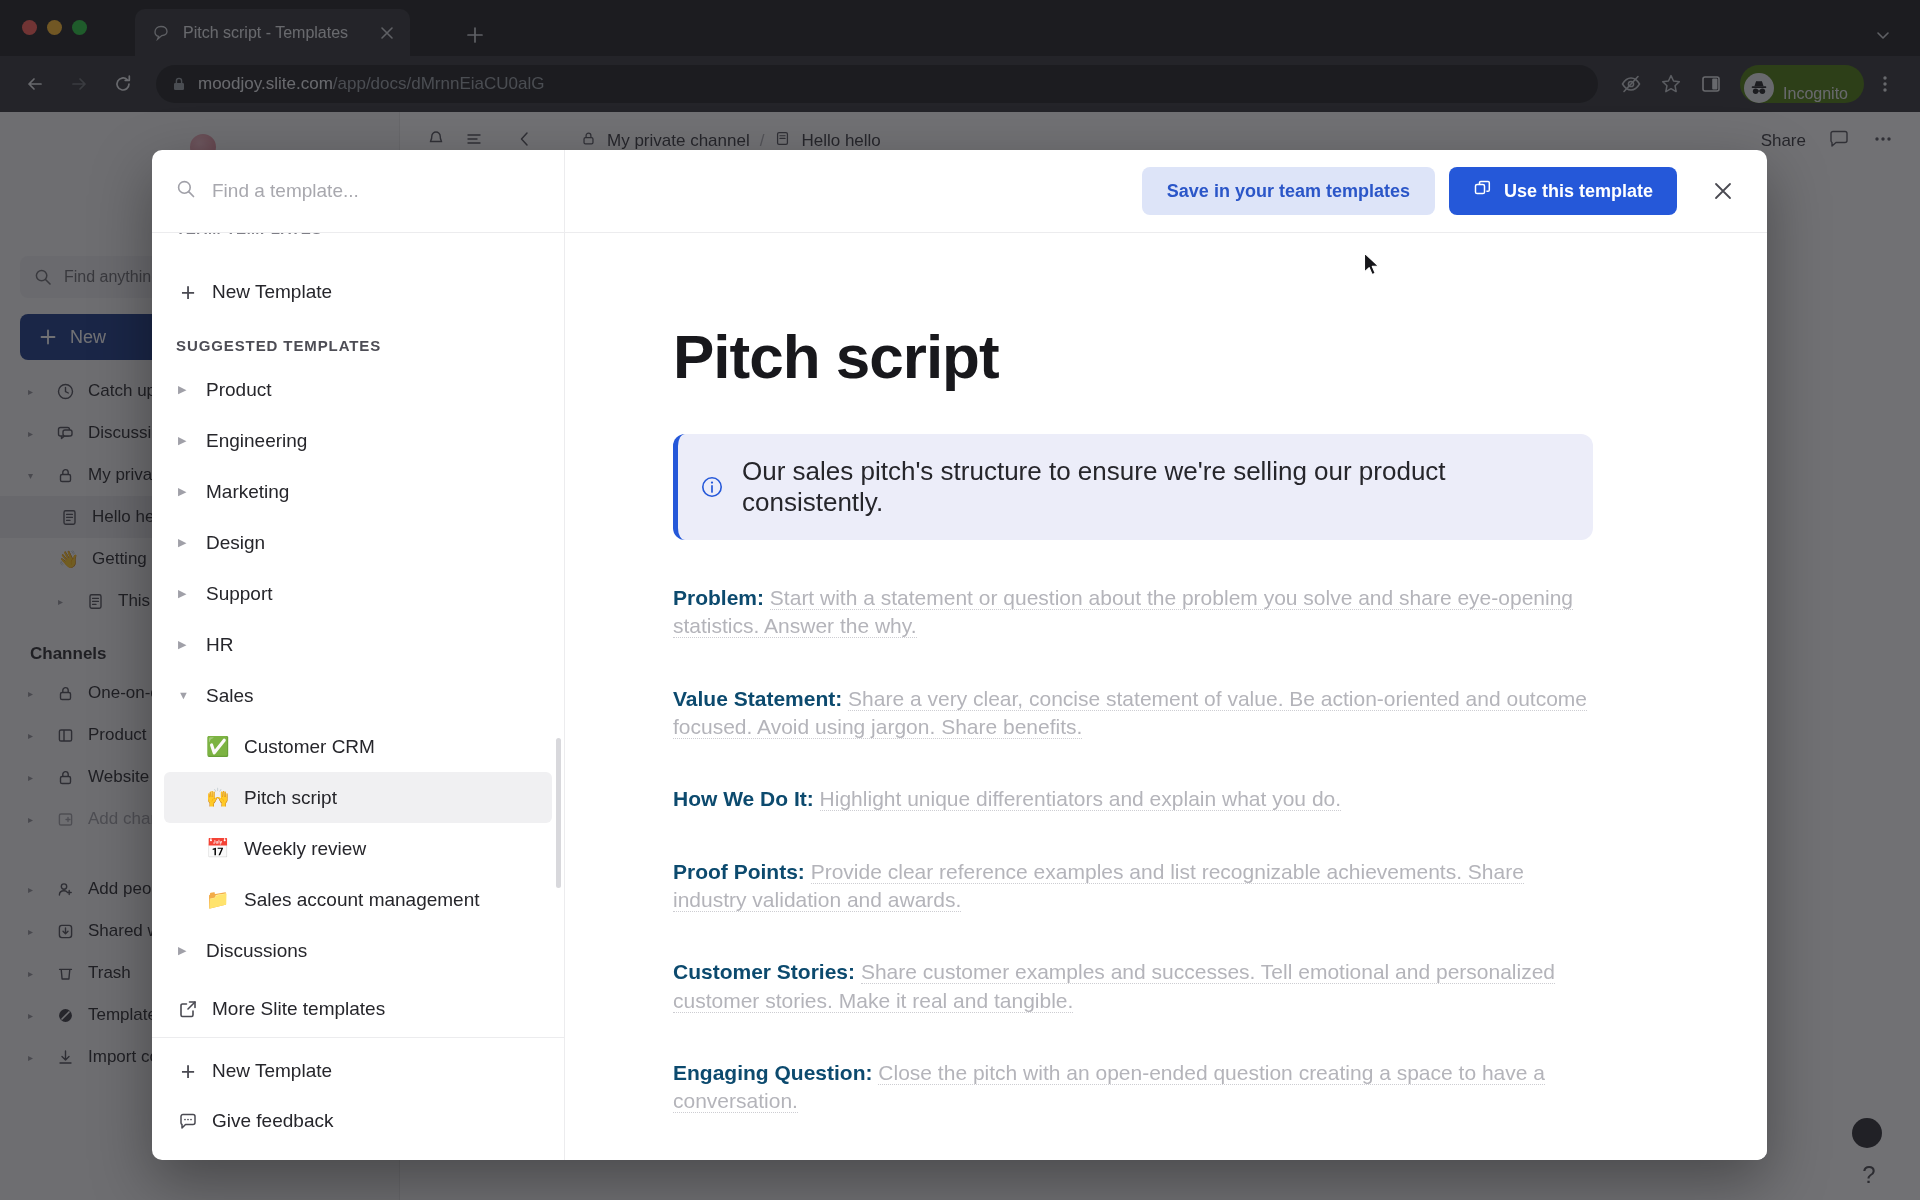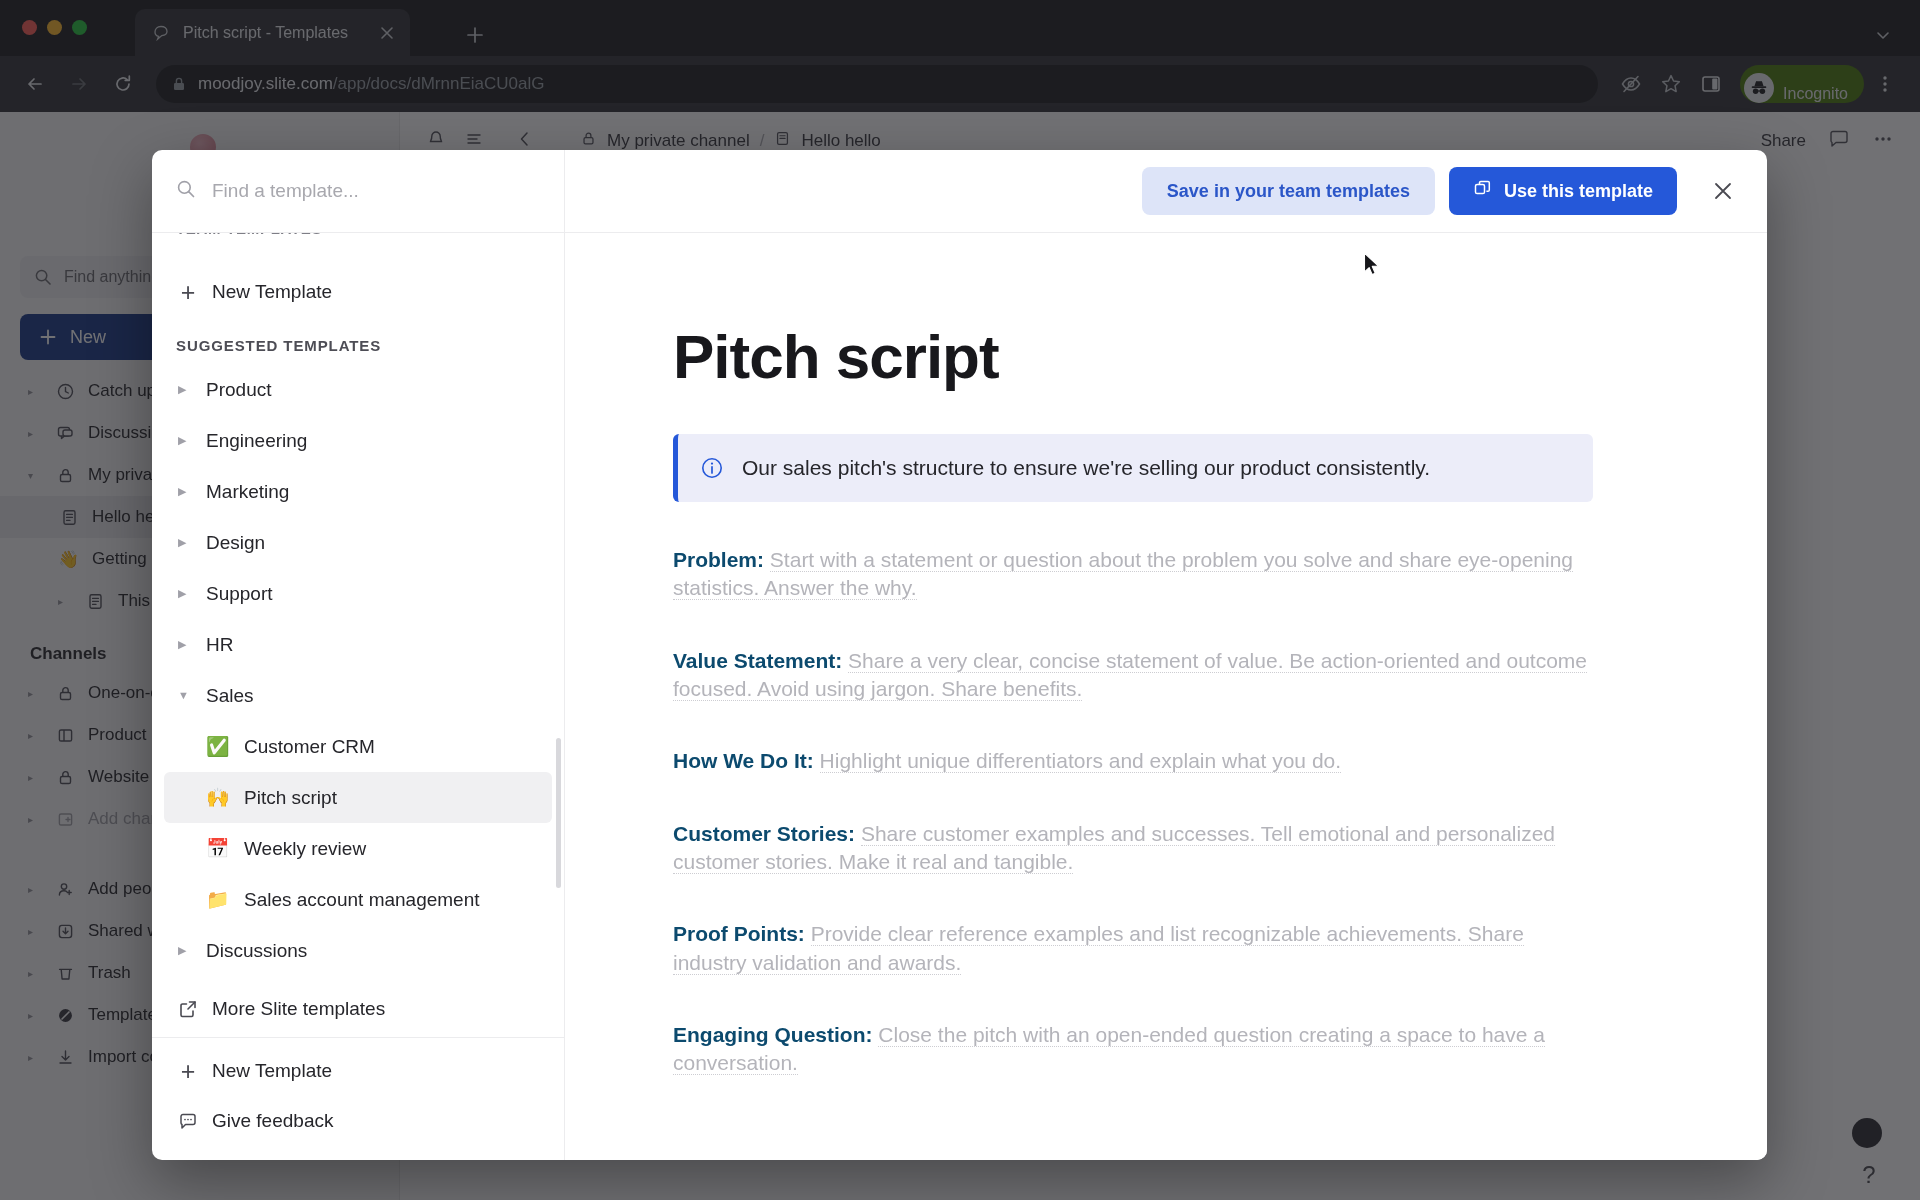--- a/index.html
+++ b/index.html
@@ -216,23 +216,23 @@
   
   .doc-pane { flex: 1; overflow: hidden; position: relative; background: #fff; }
   .doc-inner { padding: 88px 0 0 0; }
   .doc-content { width: 920px; margin-left: 108px; }
   .doc-title {
     font-size: 62px; font-weight: 800; color: #18181c;
     letter-spacing: -1px; margin-bottom: 42px;
   }
   .callout {
     background: #ecedf9; border-left: 5px solid #2558d9;
-    border-radius: 6px; padding: 22px 26px 22px 22px;
+    border-radius: 12px; padding: 22px 26px 22px 22px;
     display: flex; align-items: center; gap: 18px;
-    font-size: 21px; color: #26262b;
+    font-size: 26px; color: #26262b;
   }
   .callout-icon { flex: 0 0 24px; display: flex; align-items: center; }
   .doc-para {
     margin-top: 44px; font-size: 21px; line-height: 1.35; color: #26262b;
   }
   .doc-para b { font-weight: 700; color: #0c4a6e; }
   .ghost {
     color: #b4b4ba;
     border-bottom: 1px dotted #cdcdd2;
     box-decoration-break: clone;
@@ -747,26 +747,26 @@
             </p>
             <p class="doc-para">
               <b>Value Statement:</b>
               <span class="ghost">Share a very clear, concise statement of value. Be action-oriented and outcome focused. Avoid using jargon. Share benefits.</span>
             </p>
             <p class="doc-para">
               <b>How We Do It:</b>
               <span class="ghost">Highlight unique differentiators and explain what you do.</span>
             </p>
             <p class="doc-para">
+              <b>Proof Points:</b>
+              <span class="ghost">Provide clear reference examples and list recognizable achievements. Share industry validation and awards.</span>
+            </p>
+            <p class="doc-para">
               <b>Customer Stories:</b>
               <span class="ghost">Share customer examples and successes. Tell emotional and personalized customer stories. Make it real and tangible.</span>
-            </p>
-            <p class="doc-para">
-              <b>Proof Points:</b>
-              <span class="ghost">Provide clear reference examples and list recognizable achievements. Share industry validation and awards.</span>
             </p>
             <p class="doc-para">
               <b>Engaging Question:</b>
               <span class="ghost">Close the pitch with an open-ended question creating a space to have a conversation.</span>
             </p>
           </div>
         </div>
       </div>
 
     </div>

